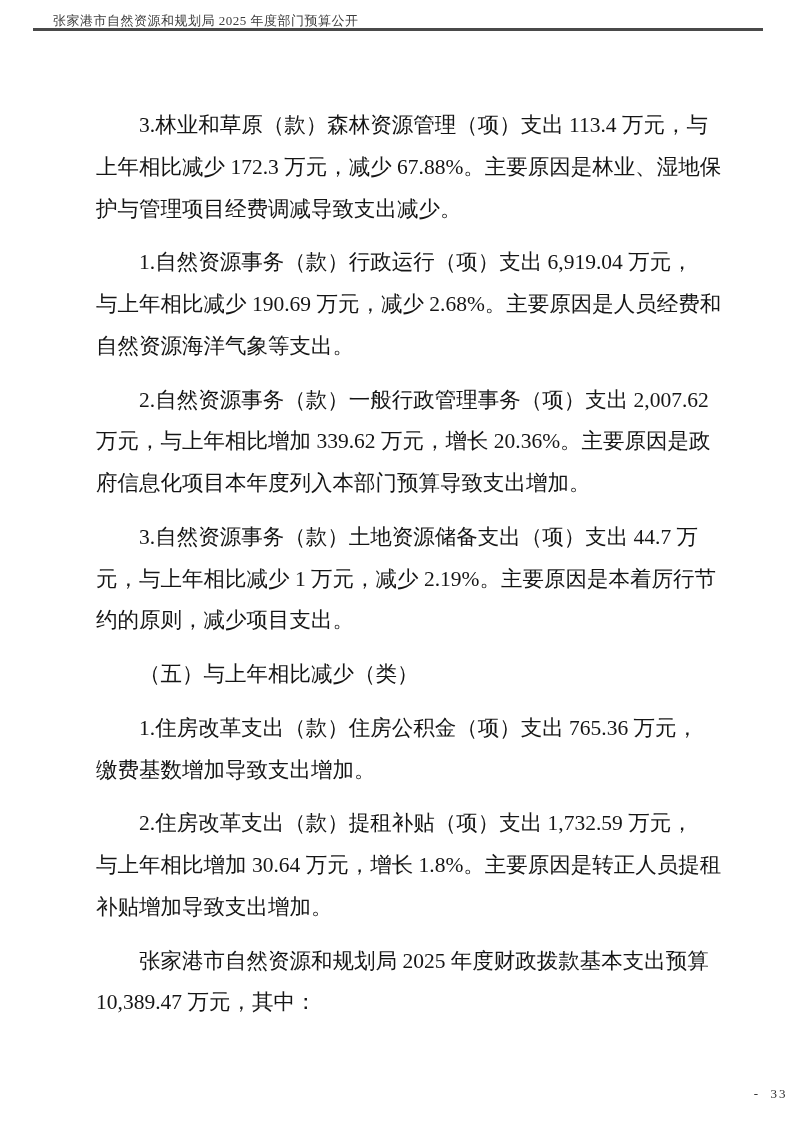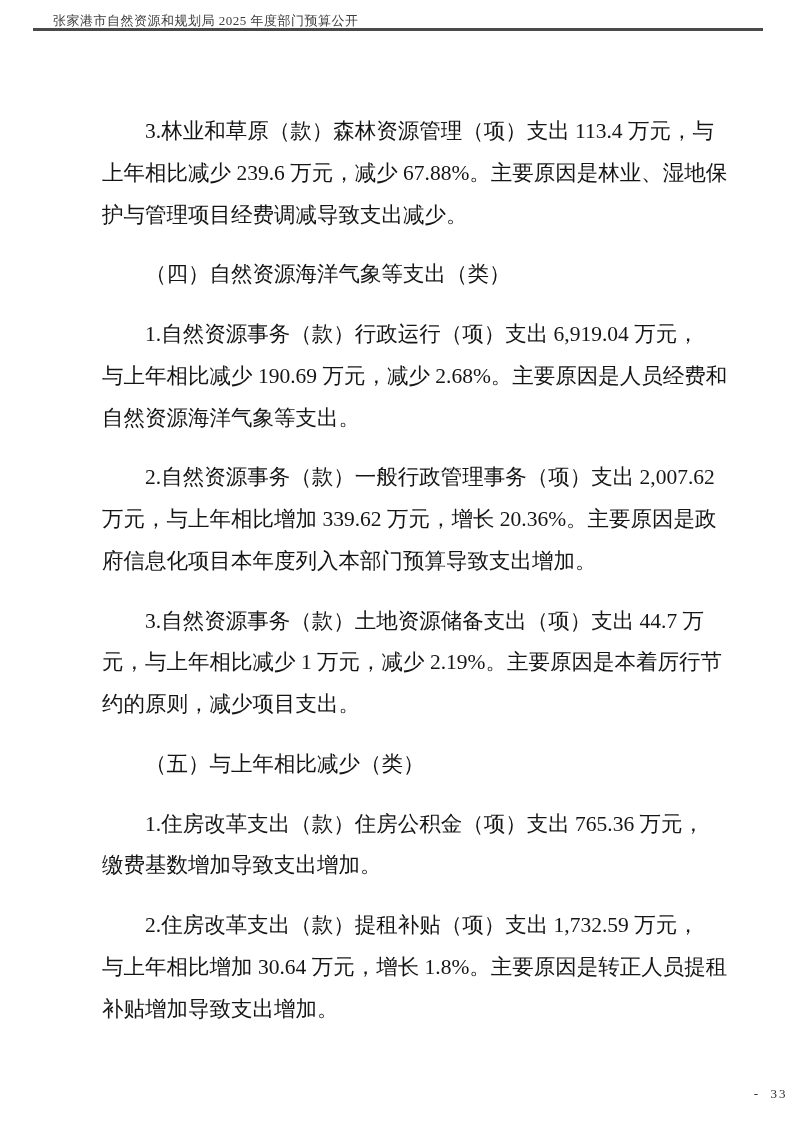--- a/index.html
+++ b/index.html
@@ -38,21 +38,21 @@
   
   .doc-body {
     position: absolute;
     left: 84px;
     top: 93px;
     width: 666px;
     color: #151515;
     font-size: 21.5px;
   }
   .para {
-    margin: 18px;
+    margin: 12px;
     padding: 0;
   }
   .ln {
     display: block;
     line-height: 41.75px;
     white-space: nowrap;
   }
   .ln.first {
     text-indent: 43px;
   }
@@ -80,25 +80,22 @@
 <div class="page">
 
   <header>
     <div class="hdr-text">张家港市自然资源和规划局 2025 年度部门预算公开</div>
     <div class="hdr-rule"></div>
   </header>
 
   <main class="doc-body" id="doc-body">
       <p class="para body">
         <span class="ln first">3.林业和草原（款）森林资源管理（项）支出 113.4 万元，与</span>
-        <span class="ln">上年相比减少 239.6 万元，减少 67.88%。主要原因是林业、湿地保</span>
+        <span class="ln">上年相比减少 172.3 万元，减少 67.88%。主要原因是林业、湿地保</span>
         <span class="ln">护与管理项目经费调减导致支出减少。</span>
-      </p>
-      <p class="para body">
-        <span class="ln first">（四）自然资源海洋气象等支出（类）</span>
       </p>
       <p class="para body">
         <span class="ln first">1.自然资源事务（款）行政运行（项）支出 6,919.04 万元，</span>
         <span class="ln">与上年相比减少 190.69 万元，减少 2.68%。主要原因是人员经费和</span>
         <span class="ln">自然资源海洋气象等支出。</span>
       </p>
       <p class="para body">
         <span class="ln first">2.自然资源事务（款）一般行政管理事务（项）支出 2,007.62</span>
         <span class="ln">万元，与上年相比增加 339.62 万元，增长 20.36%。主要原因是政</span>
         <span class="ln">府信息化项目本年度列入本部门预算导致支出增加。</span>
@@ -113,19 +110,23 @@
       </p>
       <p class="para body">
         <span class="ln first">1.住房改革支出（款）住房公积金（项）支出 765.36 万元，</span>
         <span class="ln">缴费基数增加导致支出增加。</span>
       </p>
       <p class="para body">
         <span class="ln first">2.住房改革支出（款）提租补贴（项）支出 1,732.59 万元，</span>
         <span class="ln">与上年相比增加 30.64 万元，增长 1.8%。主要原因是转正人员提租</span>
         <span class="ln">补贴增加导致支出增加。</span>
       </p>
+      <p class="para body">
+        <span class="ln first">张家港市自然资源和规划局 2025 年度财政拨款基本支出预算</span>
+        <span class="ln">10,389.47 万元，其中：</span>
+      </p>
     </main>
 
   <footer class="ftr">
     <span>- 33 -</span>
   </footer>
 
 </div>
 
 </body></html>

